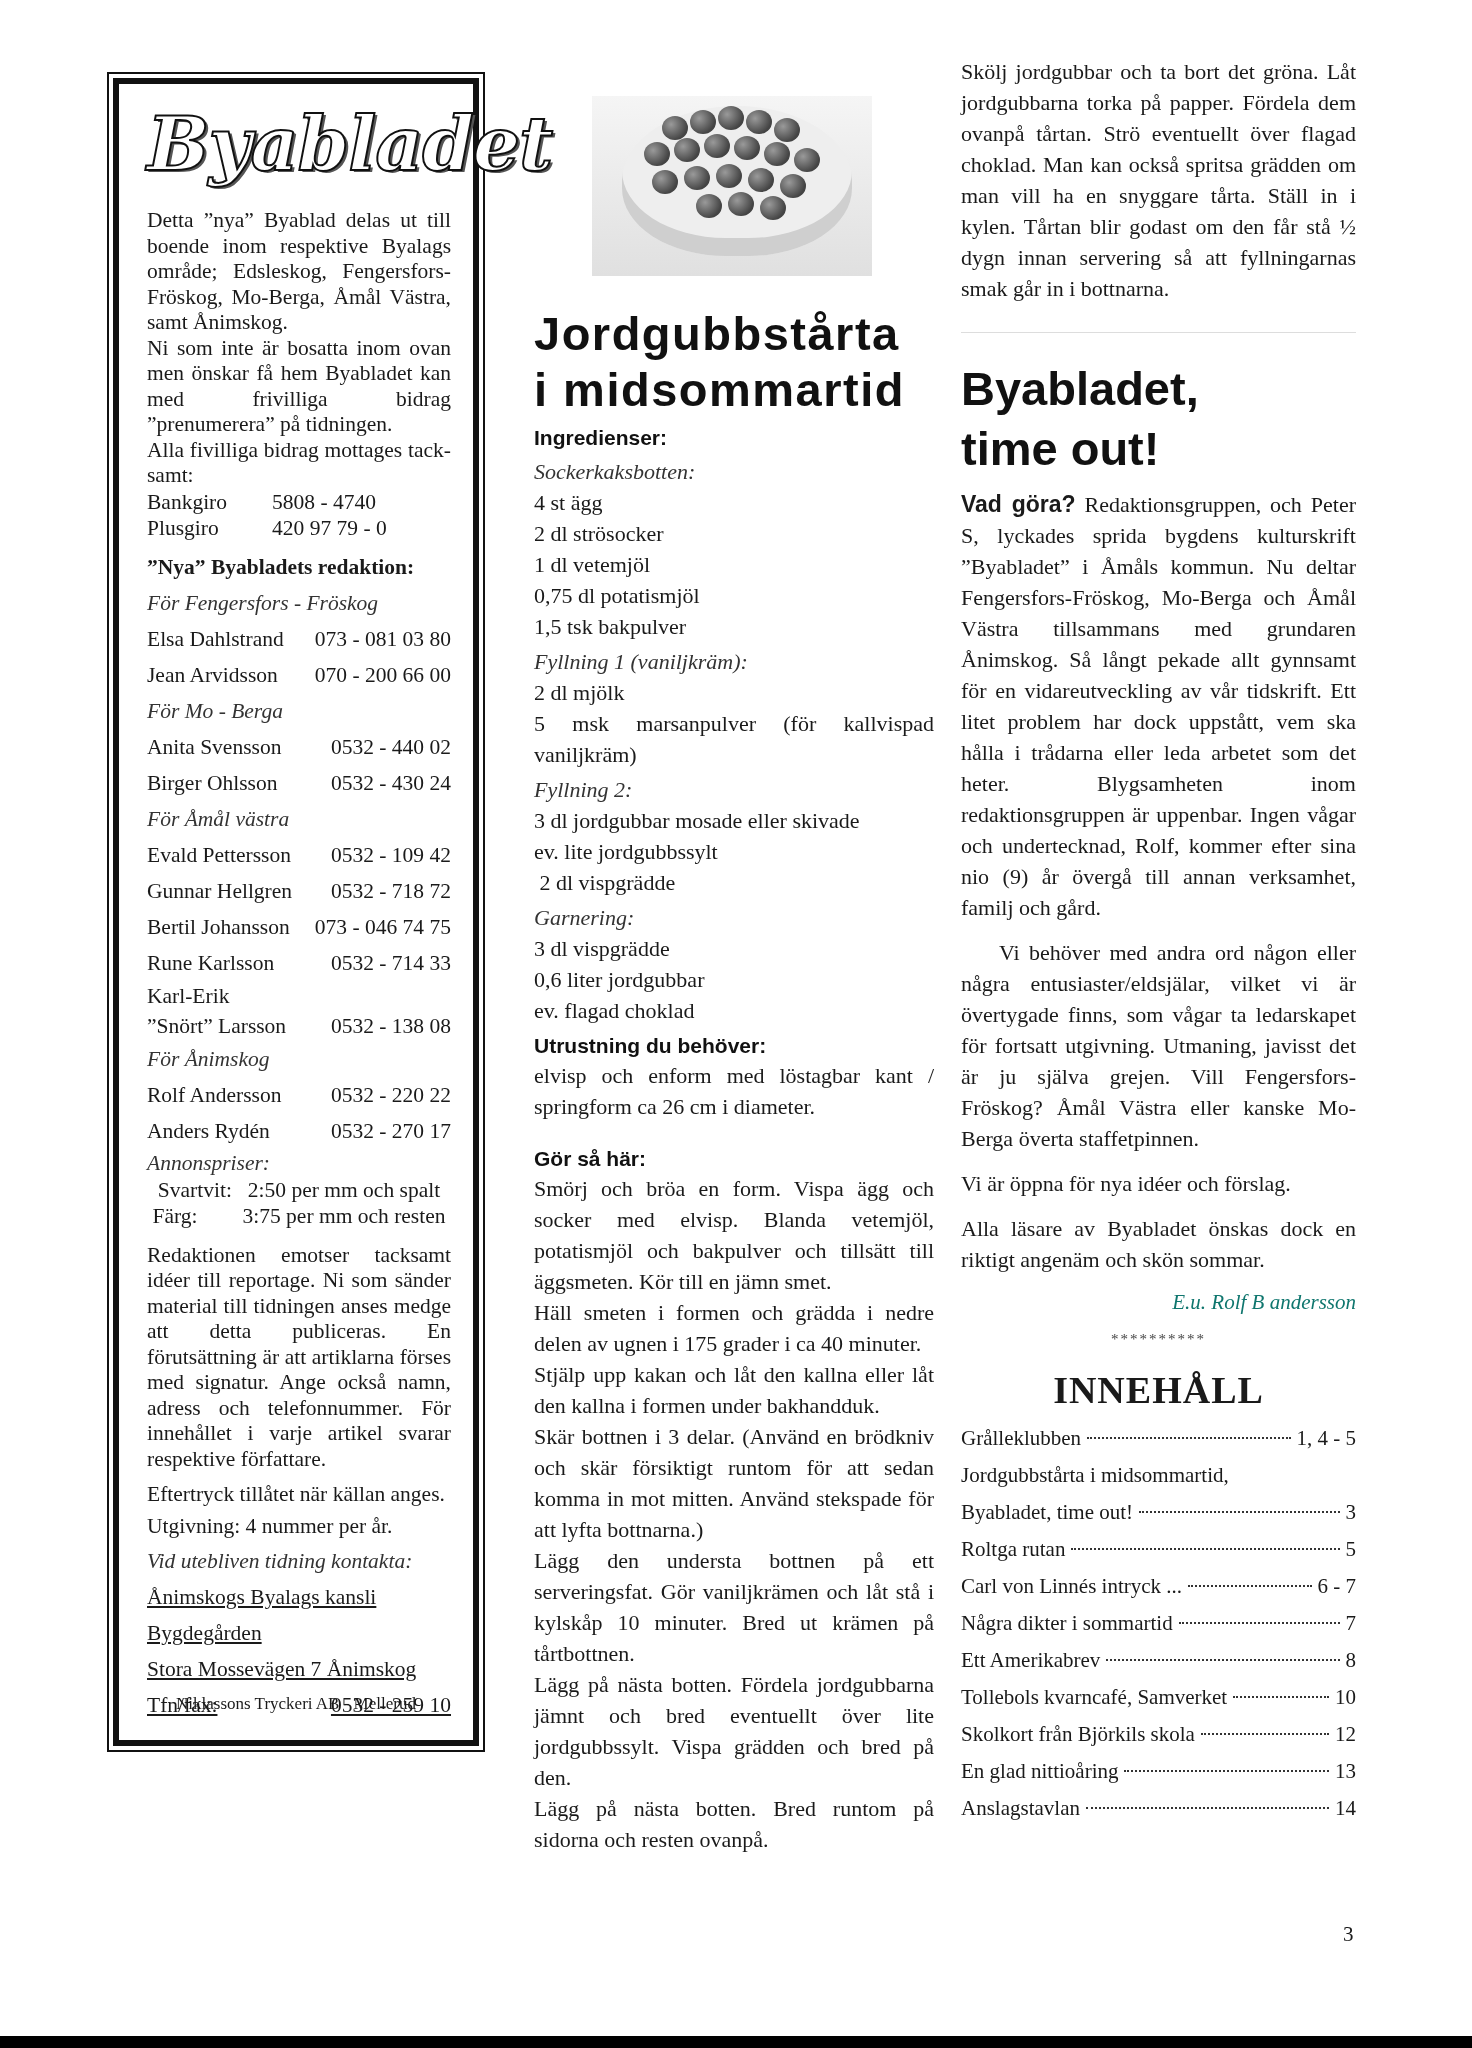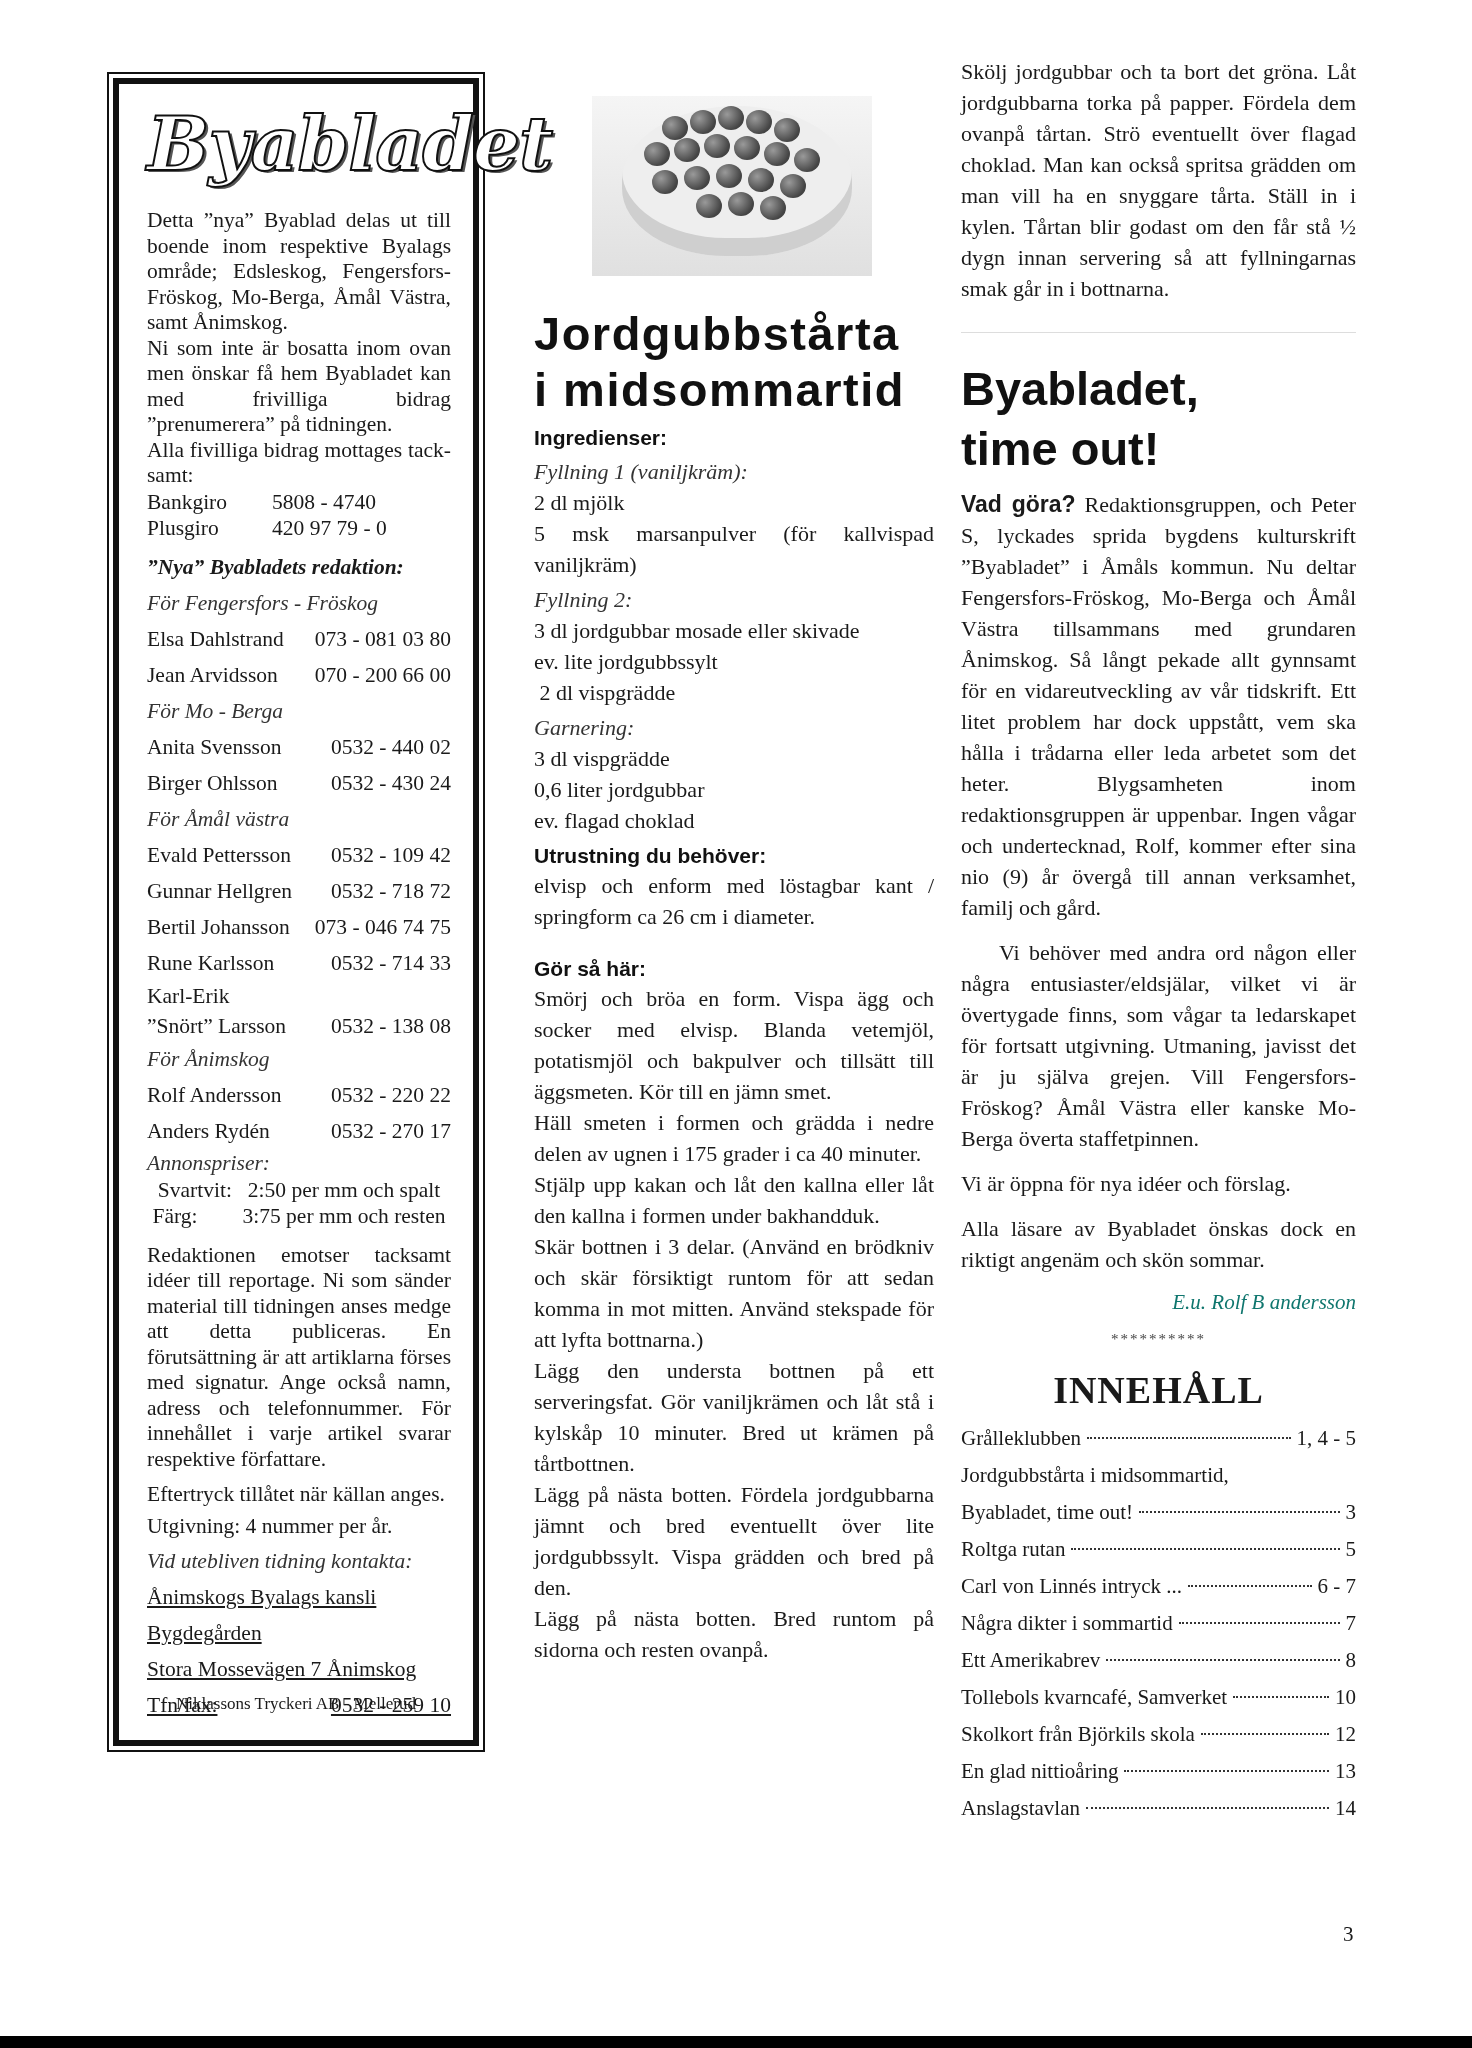--- a/index.html
+++ b/index.html
@@ -21,21 +21,21 @@
   .masthead {
     font-family: "DejaVu Serif", "Liberation Serif", serif; font-style: italic;
     font-size: 74px; line-height: 96px; color: #fff; text-align: center;
     -webkit-text-stroke: 2px #111; letter-spacing: -1px; margin: 0 0 16px 0;
     text-shadow: 3px 2px 0 #555;
   }
   .lb-text { font-size: 21.5px; line-height: 25.5px; text-align: justify; margin: 0; }
   .row { display: flex; justify-content: space-between; font-size: 21.5px; line-height: 36px; }
   .row.giro { justify-content: flex-start; line-height: 26px; }
   .row.giro .k { width: 125px; }
-  .lb-head { font-weight: bold; font-size: 21.5px; margin: 12px 0 4px; line-height: 28px; font-style: italic; }
+  .lb-head { font-weight: bold; font-size: 21.5px; margin: 12px 0 4px; line-height: 28px; }
   .lb-ital { font-style: italic; font-size: 21.5px; line-height: 36px; color: #333; }
   .ads .row { line-height: 26px; justify-content: center; }
   .ads .row .k { width: 90px; }
   .printer { position: absolute; left: 0; right: 0; bottom: 26px; text-align: center; font-size: 17px; }
   .contact .row { line-height: 36px; text-decoration: underline; }
 
   
   .mid { position: absolute; left: 534px; top: 96px; width: 400px; }
   .photo {
     margin-left: 58px; width: 280px; height: 180px; position: relative; overflow: hidden;
@@ -217,20 +217,28 @@
   </div>
 
   <div class="article-title">
     <div>Jordgubbstårta</div>
     <div>i midsommartid</div>
   </div>
 
   <div class="sans-head">Ingredienser:</div>
 
   <div class="sect">
+    <div class="ital">Sockerkaksbotten:</div>
+    <div class="line">4 st  ägg</div>
+    <div class="line">2 dl strösocker</div>
+    <div class="line">1 dl vetemjöl</div>
+    <div class="line">0,75 dl potatismjöl</div>
+    <div class="line">1,5 tsk bakpulver</div>
+  </div>
+  <div class="sect">
     <div class="ital">Fyllning 1 (vaniljkräm):</div>
     <div class="line">2 dl mjölk</div>
     <div class="para">5 msk marsanpulver (för kallvispad vaniljkräm)</div>
   </div>
   <div class="sect">
     <div class="ital">Fyllning 2:</div>
     <div class="line">3 dl  jordgubbar  mosade eller skivade</div>
     <div class="line">ev. lite jordgubbssylt</div>
     <div class="line" style="white-space:pre"> 2 dl vispgrädde</div>
   </div>

